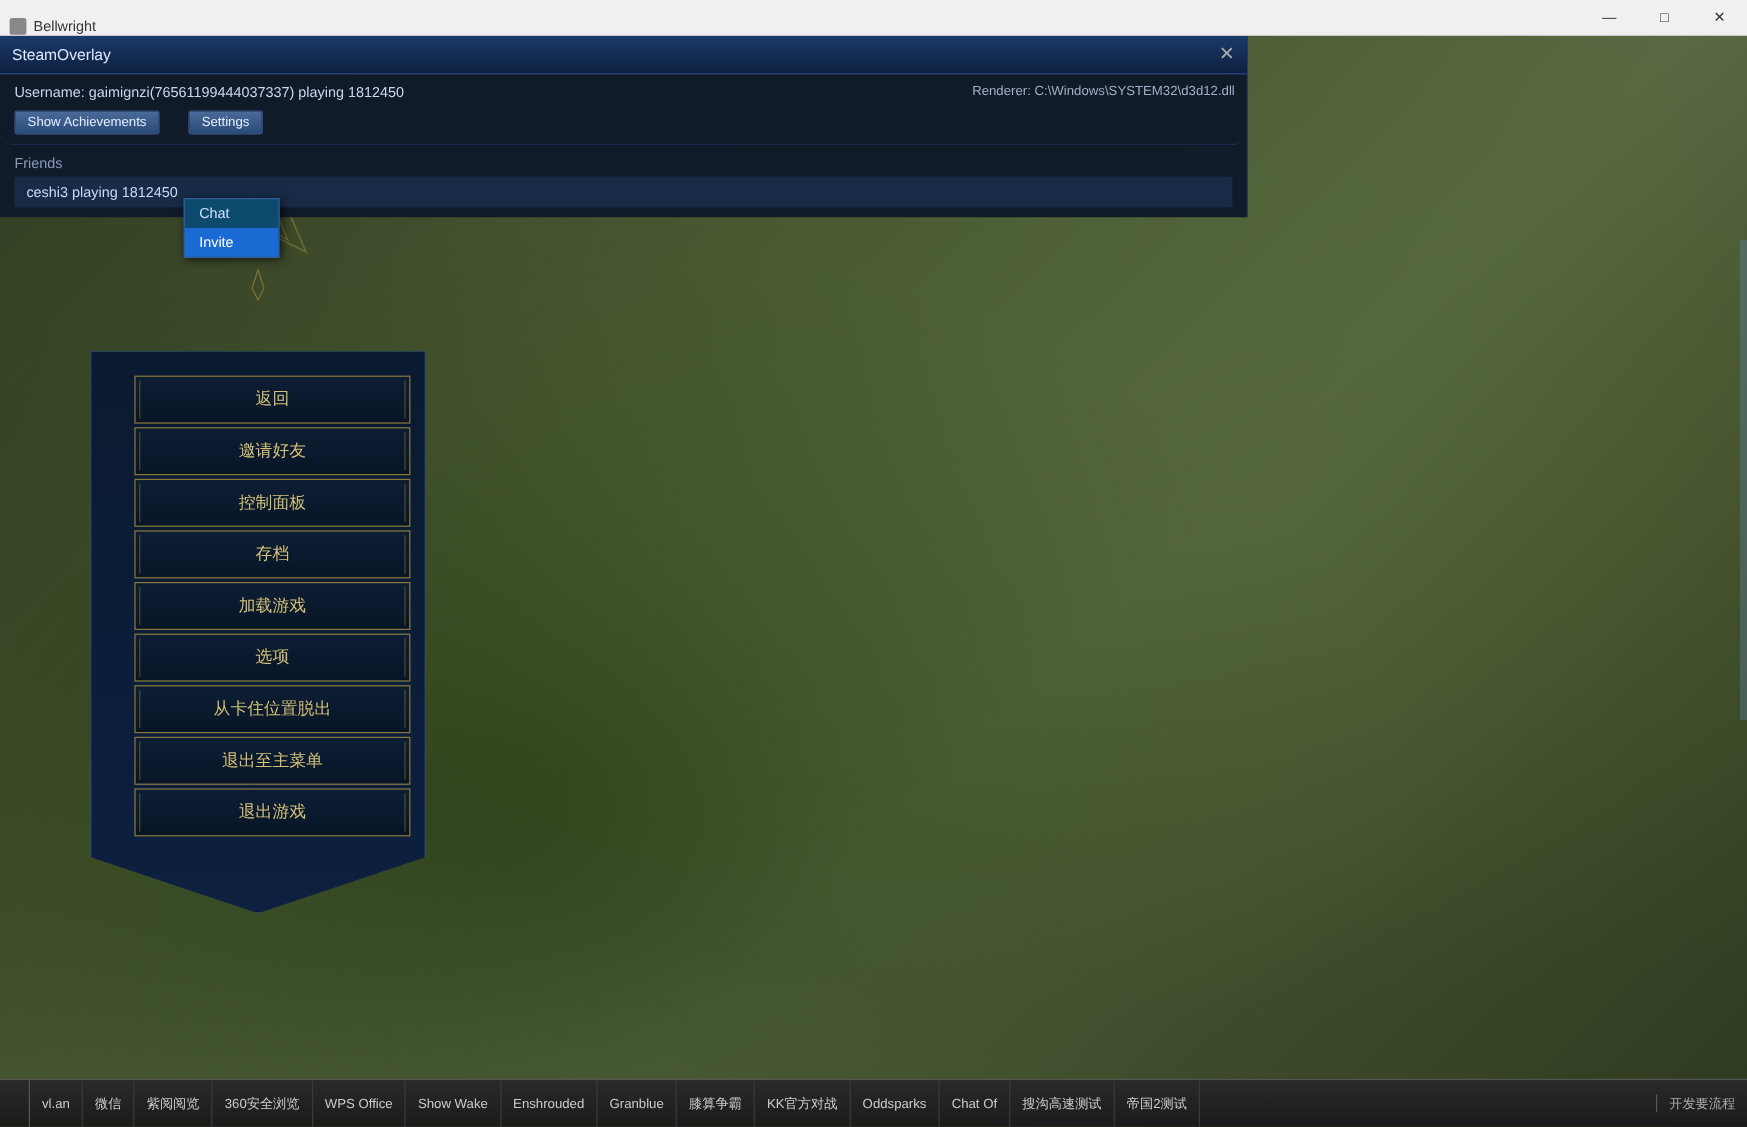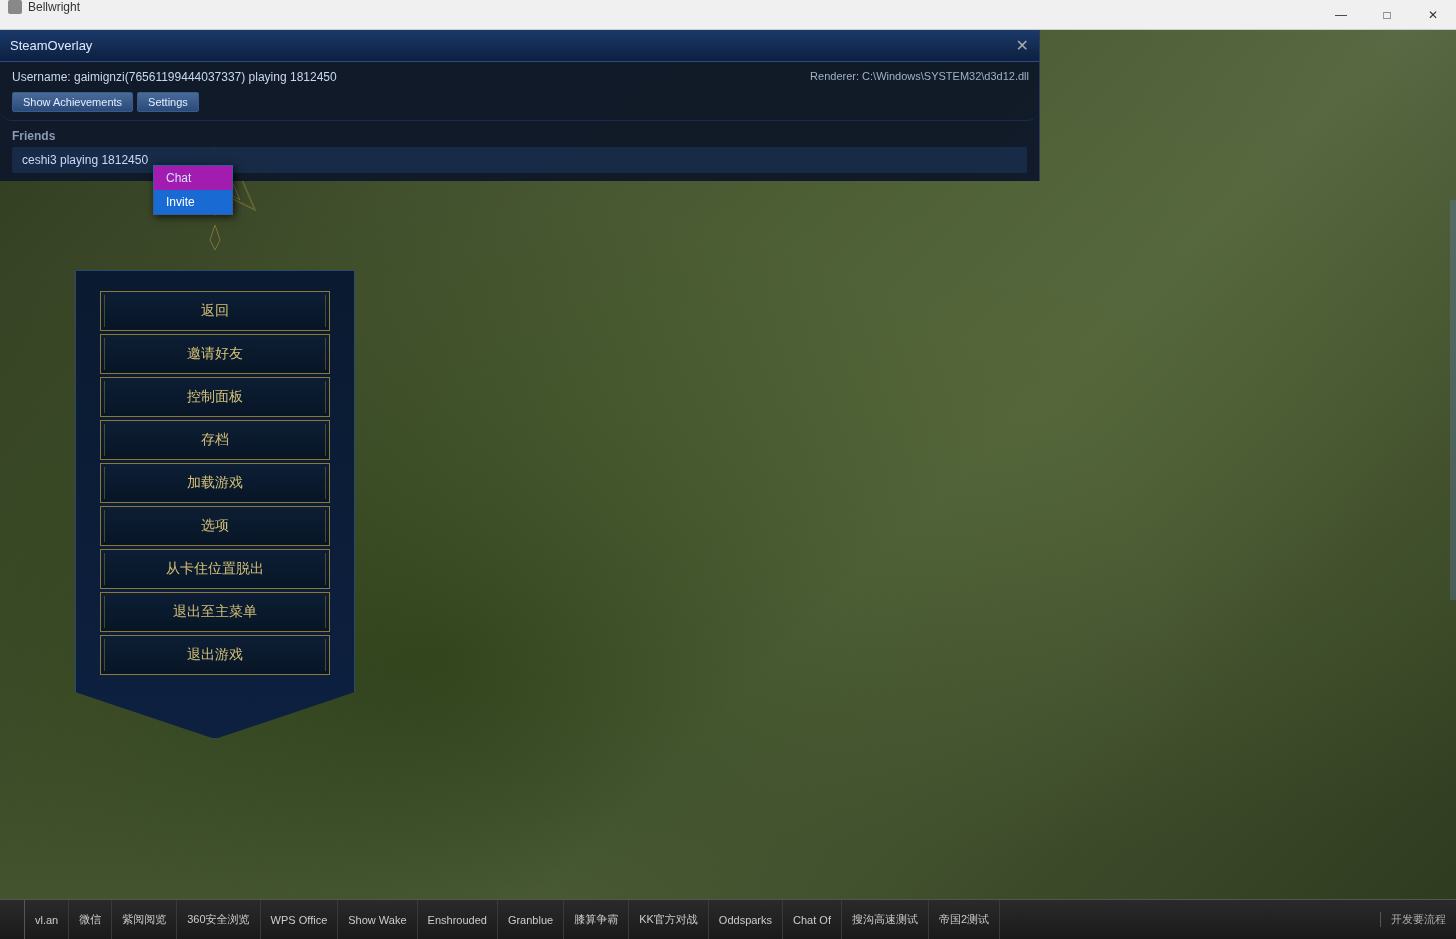--- a/index.html
+++ b/index.html
@@ -30,21 +30,21 @@
 
     
     .title-bar {
       position: absolute;
       top: 0;
       left: 0;
       right: 0;
       height: 30px;
       background: #f0f0f0;
       display: flex;
-      align-items: flex-start;
+      align-items: flex-end;
       justify-content: space-between;
       z-index: 100;
       border-bottom: 1px solid #ccc;
     }
     .title-bar-left {
       display: flex;
       align-items: center;
       padding-left: 8px;
       gap: 6px;
       font-size: 12px;
@@ -121,40 +121,40 @@
     }
     .overlay-renderer {
       position: absolute;
       top: 40px;
       right: 10px;
       color: #a0b0c8;
       font-size: 11px;
     }
     .overlay-actions {
       display: flex;
-      gap: 4px;
+      gap: 24px;
     }
     .overlay-btn {
       background: linear-gradient(to bottom, #4a6a9a, #2a4a7a);
       color: #e0eeff;
       border: 1px solid #3a5a8a;
       padding: 3px 10px;
       font-size: 11px;
       cursor: pointer;
       border-radius: 2px;
     }
 
     
     .friends-section {
       padding: 8px 12px;
     }
     .friends-label {
       color: #8a9ab8;
       font-size: 12px;
-      font-weight: 700;
+      font-weight: 400;
       margin-bottom: 4px;
     }
     .friend-row {
       background: rgba(30, 60, 100, 0.5);
       padding: 6px 10px;
       display: flex;
       align-items: center;
       justify-content: space-between;
       cursor: pointer;
       border-radius: 2px;
@@ -163,21 +163,21 @@
     .friend-name {
       color: #c8d8ff;
       font-size: 12px;
     }
 
     
     .context-menu {
       position: absolute;
       top: 165px;
       left: 153px;
-      background: #a21caf;
+      background: #0c4a6e;
       border: 1px solid #3a5a9a;
       z-index: 200;
       min-width: 80px;
       box-shadow: 2px 2px 8px rgba(0,0,0,0.7);
     }
     .context-menu-item {
       padding: 5px 12px;
       color: #d0e0ff;
       font-size: 12px;
       cursor: pointer;
@@ -218,22 +218,23 @@
 
     
     .menu-banner {
       width: 280px;
       background: linear-gradient(to bottom, #0a1a30, #0d2040);
       border: 1px solid #2a4a6a;
       clip-path: polygon(0 0, 100% 0, 100% 90%, 50% 100%, 0 90%);
       padding: 20px 36px 60px;
       display: flex;
       flex-direction: column;
-      align-items: center;
+      align-items: flex-start;
       gap: 8px;
+      margin-top: 22px;
     }
 
     .menu-btn {
       width: 230px;
       padding: 10px 0;
       background: linear-gradient(to bottom, #0d1e35, #071525);
       border: 1px solid #8a7a3a;
       color: #d4c078;
       font-size: 14px;
       font-family: inherit;

